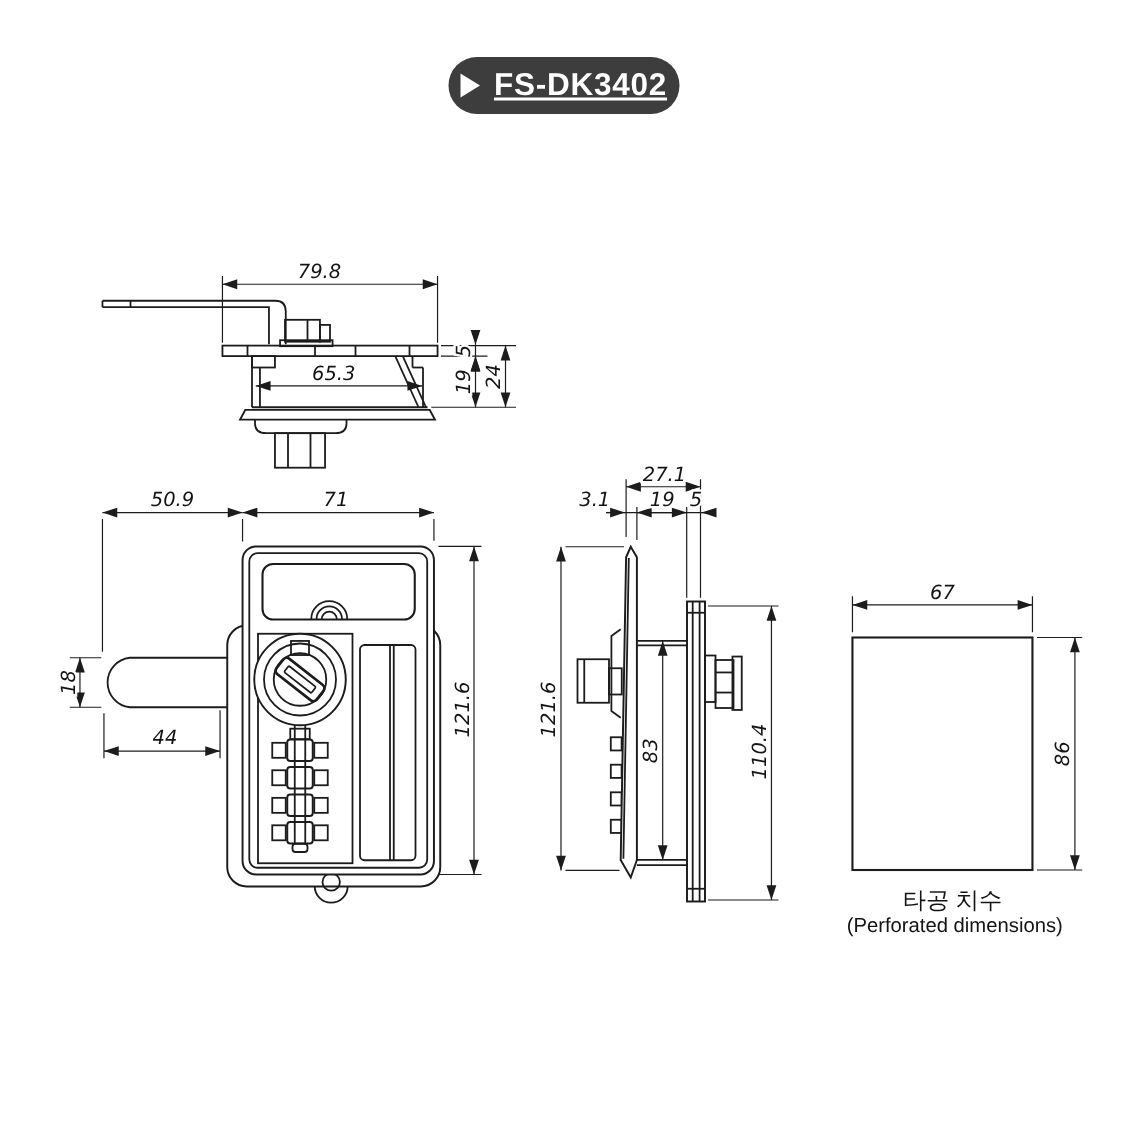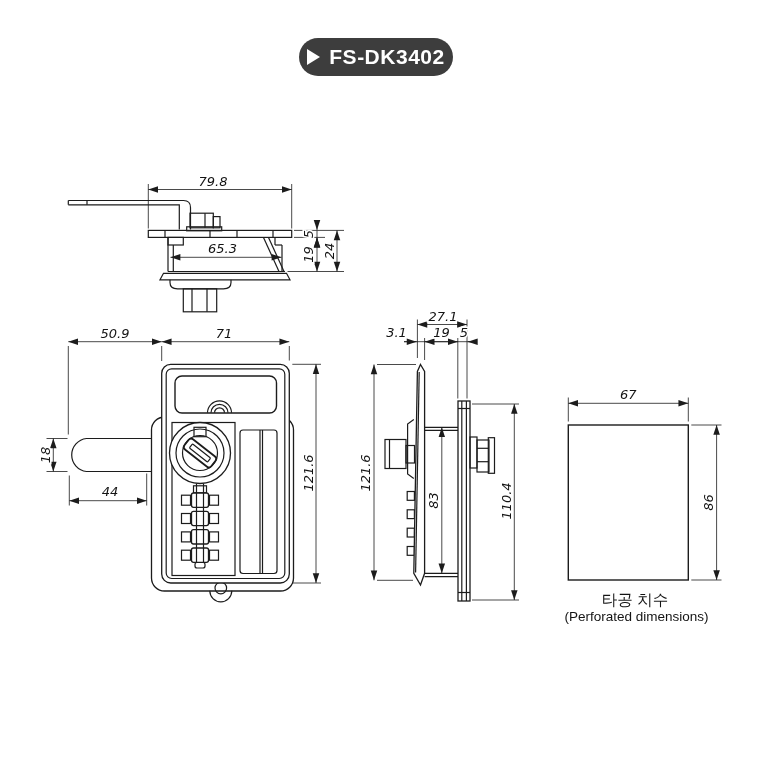--- a/index.html
+++ b/index.html
@@ -3,21 +3,21 @@
 <meta charset="utf-8">
 <style>
   html,body { margin:0; padding:0; background:#ffffff; }
   .stage { position:relative; width:760px; height:760px; background:#ffffff; overflow:hidden;
            font-family:"Liberation Sans", sans-serif; }
   .badge { position:absolute; left:299px; top:38px; width:154px; height:38px;
            background:#3d3d3d; border-radius:19px; display:flex; align-items:center;
            justify-content:center; gap:9px; }
   .tri { width:0; height:0; border-left:13px solid #ffffff;
          border-top:8px solid transparent; border-bottom:8px solid transparent; }
-  .badge-label { color:#ffffff; font:700 21px "Liberation Sans", sans-serif; letter-spacing:0.5px; }
+  .badge-label { color:#ffffff; font:700 21px "Liberation Sans", sans-serif; letter-spacing:0.5px;text-decoration:underline; }
   #drawing { position:absolute; left:0; top:0; }
   .ln  { fill:none; stroke:#1c1c1c; stroke-width:1.2; }
   .lnb { fill:none; stroke:#1c1c1c; stroke-width:1.4; }
   .wh  { fill:#ffffff; stroke:#1c1c1c; stroke-width:1.3; }
   .dim { fill:none; stroke:#1c1c1c; stroke-width:0.8; }
   .dtx { fill:#141414; stroke:#ffffff; stroke-width:3px; paint-order:stroke;
          font:italic 13px "DejaVu Sans", sans-serif; text-anchor:middle; }
   .cap  { fill:#141414; stroke:none; font:15.5px "Liberation Sans", sans-serif; text-anchor:middle; }
   .cap2 { fill:#141414; stroke:none; font:13.5px "Liberation Sans", sans-serif; text-anchor:middle; }
 </style>

